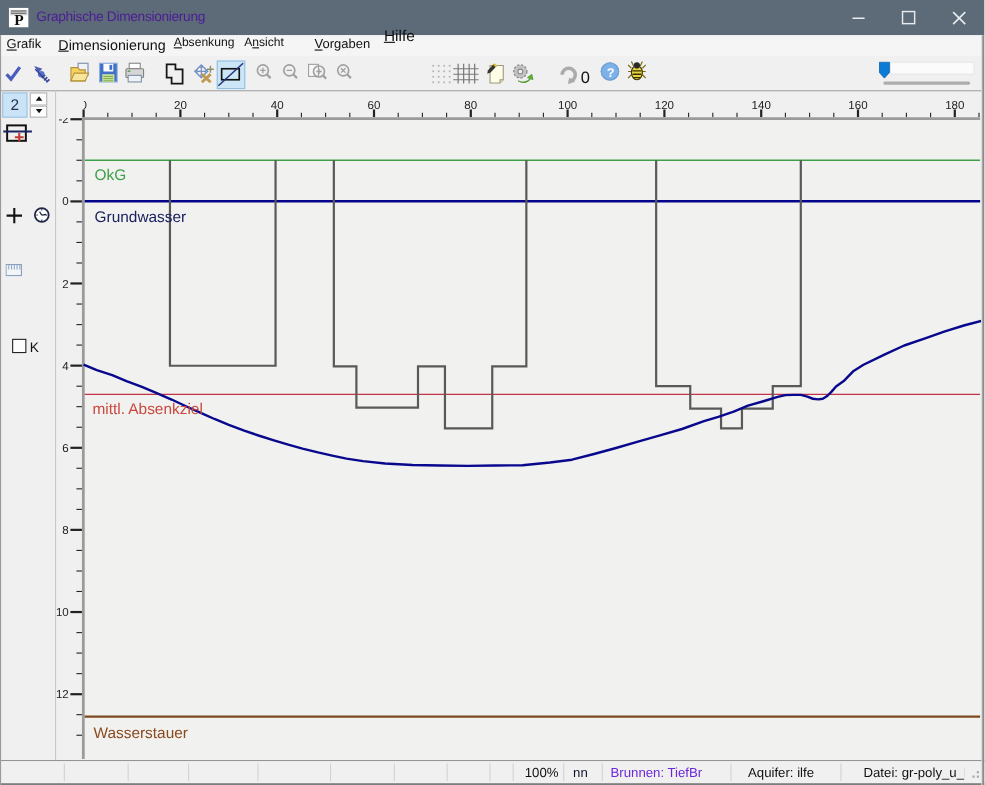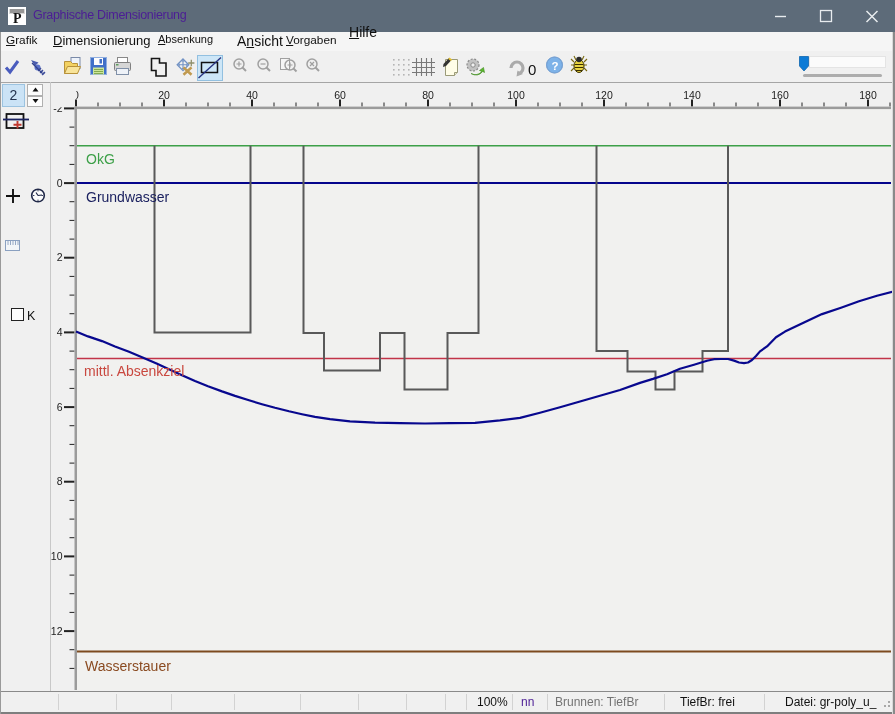--- a/index.html
+++ b/index.html
@@ -19,21 +19,21 @@
 <svg class="abs" style="left:757px;top:0" width="138" height="32">
  <path d="M18 16.5h11" stroke="#e8ecef" stroke-width="1.4"></path>
  <rect x="63.5" y="10.5" width="11" height="11" fill="none" stroke="#e8ecef" stroke-width="1.3"></rect>
  <path d="M109.5 11 L120.5 22 M120.5 11 L109.5 22" stroke="#e8ecef" stroke-width="1.5"></path>
 </svg>
 
 <div class="abs" style="left:0;top:32px;width:895px;height:19px;background:#f5f5f5"></div>
 <div class="abs" style="left:6px;top:32.5px;font-size:11.8px;color:#111"><u>G</u>rafik</div>
 <div class="abs" style="left:53px;top:32.5px;font-size:13px;color:#111"><u>D</u>imensionierung</div>
 <div class="abs" style="left:158px;top:32.5px;font-size:11px;color:#111"><u>A</u>bsenkung</div>
-<div class="abs" style="left:237px;top:32.5px;font-size:14px;color:#111">A<u>n</u>sicht</div>
+<div class="abs" style="left:222px;top:32.5px;font-size:11px;color:#111">A<u>n</u>sicht</div>
 <div class="abs" style="left:286px;top:32.5px;font-size:11.8px;color:#111"><u>V</u>orgaben</div>
 <div class="abs" style="left:349px;top:24px;font-size:14px;color:#111"><u>H</u>ilfe</div>
 
 <div class="abs" style="left:0;top:82px;width:892px;height:1px;background:#a5a5a5"></div>
 <div class="abs" style="left:197px;top:55px;width:26px;height:26px;background:#cde6f7;border:1px solid #92c0e0"></div>
 <svg class="abs" style="left:0;top:52px" width="760" height="29">
 <g transform="translate(0,-52)">
 
  <path d="M6 67.5 l4 4.5 L18 61" stroke="#4a5cbe" stroke-width="3" fill="none"></path>
 
@@ -313,23 +313,23 @@
 <div class="abs" style="left:300px;top:694px;width:1px;height:16px;background:#d2d2d2"></div>
 <div class="abs" style="left:358px;top:694px;width:1px;height:16px;background:#d2d2d2"></div>
 <div class="abs" style="left:406px;top:694px;width:1px;height:16px;background:#d2d2d2"></div>
 <div class="abs" style="left:445px;top:694px;width:1px;height:16px;background:#d2d2d2"></div>
 <div class="abs" style="left:465.5px;top:694px;width:1px;height:16px;background:#d2d2d2"></div>
 <div class="abs" style="left:512px;top:694px;width:1px;height:16px;background:#d2d2d2"></div>
 <div class="abs" style="left:547px;top:694px;width:1px;height:16px;background:#d2d2d2"></div>
 <div class="abs" style="left:664px;top:694px;width:1px;height:16px;background:#d2d2d2"></div>
 <div class="abs" style="left:764px;top:694px;width:1px;height:16px;background:#d2d2d2"></div>
 <div class="abs" style="left:477px;top:695px;font-size:12px;color:#111">100%</div>
-<div class="abs" style="left:521px;top:695px;font-size:12px;color:#4c1d95">nn</div>
-<div class="abs" style="left:555px;top:695px;font-size:12px;color:#737373">Brunnen: TiefBr</div>
-<div class="abs" style="left:680px;top:695px;font-size:12px;color:#111">TiefBr: frei</div>
+<div class="abs" style="left:521px;top:695px;font-size:12px;color:#0f172a">nn</div>
+<div class="abs" style="left:555px;top:695px;font-size:12px;color:#6d28d9">Brunnen: TiefBr</div>
+<div class="abs" style="left:680px;top:695px;font-size:12px;color:#111">Aquifer: ilfe</div>
 <div class="abs" style="left:785px;top:695px;width:92px;font-size:12px;color:#111;white-space:nowrap;overflow:hidden">Datei: gr-poly_u_k</div>
 <svg class="abs" style="left:882px;top:701px" width="10" height="9">
  <g fill="#a8a8a8">
       <rect x="6" y="0" width="2" height="2"></rect>
       <rect x="6" y="4" width="2" height="2"></rect>
       <rect x="2" y="4" width="2" height="2"></rect>
     </g>
 </svg>
 <div class="abs" style="left:0;top:711.5px;width:895px;height:2.5px;background:#7e7e7e"></div>
 <div class="abs" style="left:0;top:32px;width:1px;height:682px;background:#9a9a9a"></div>

